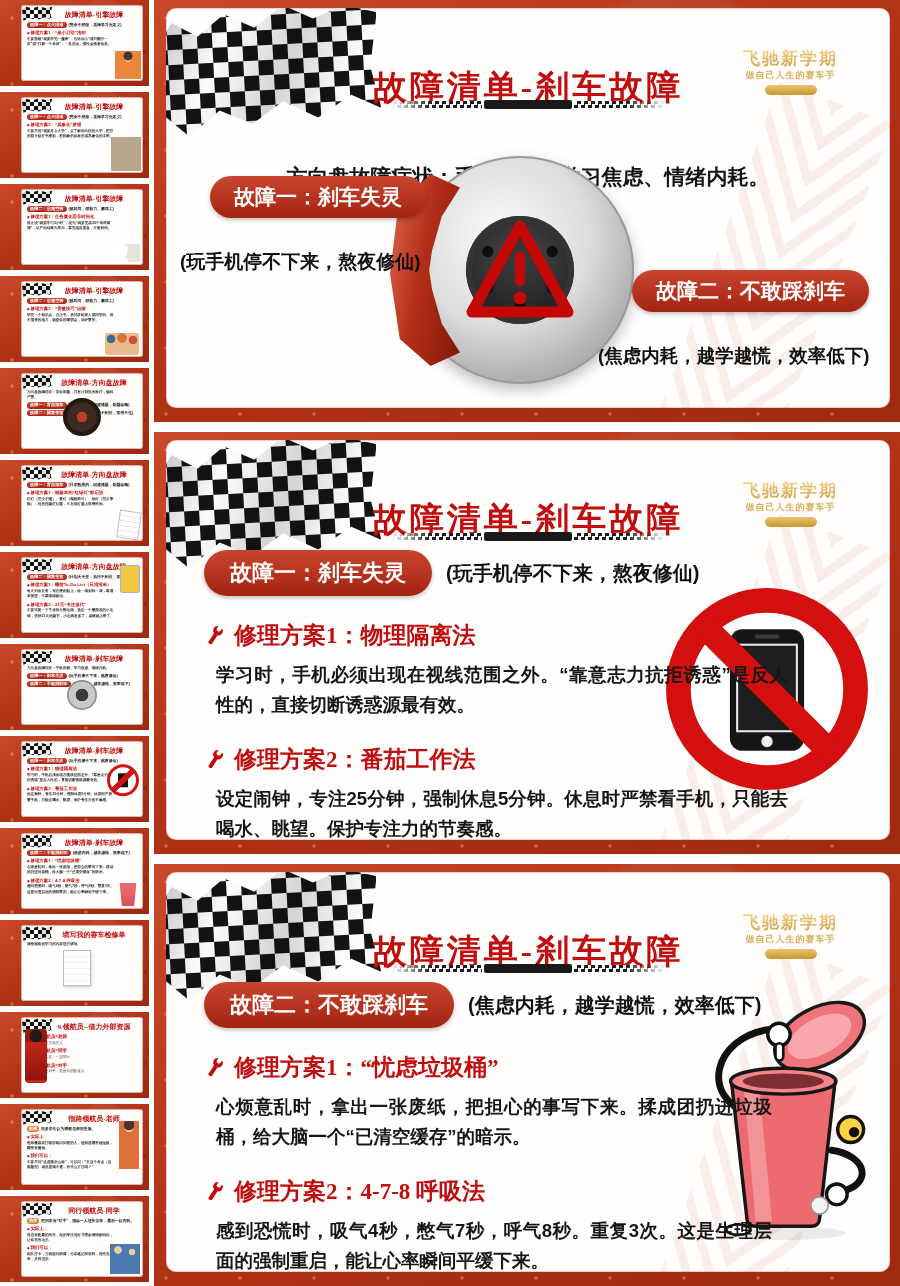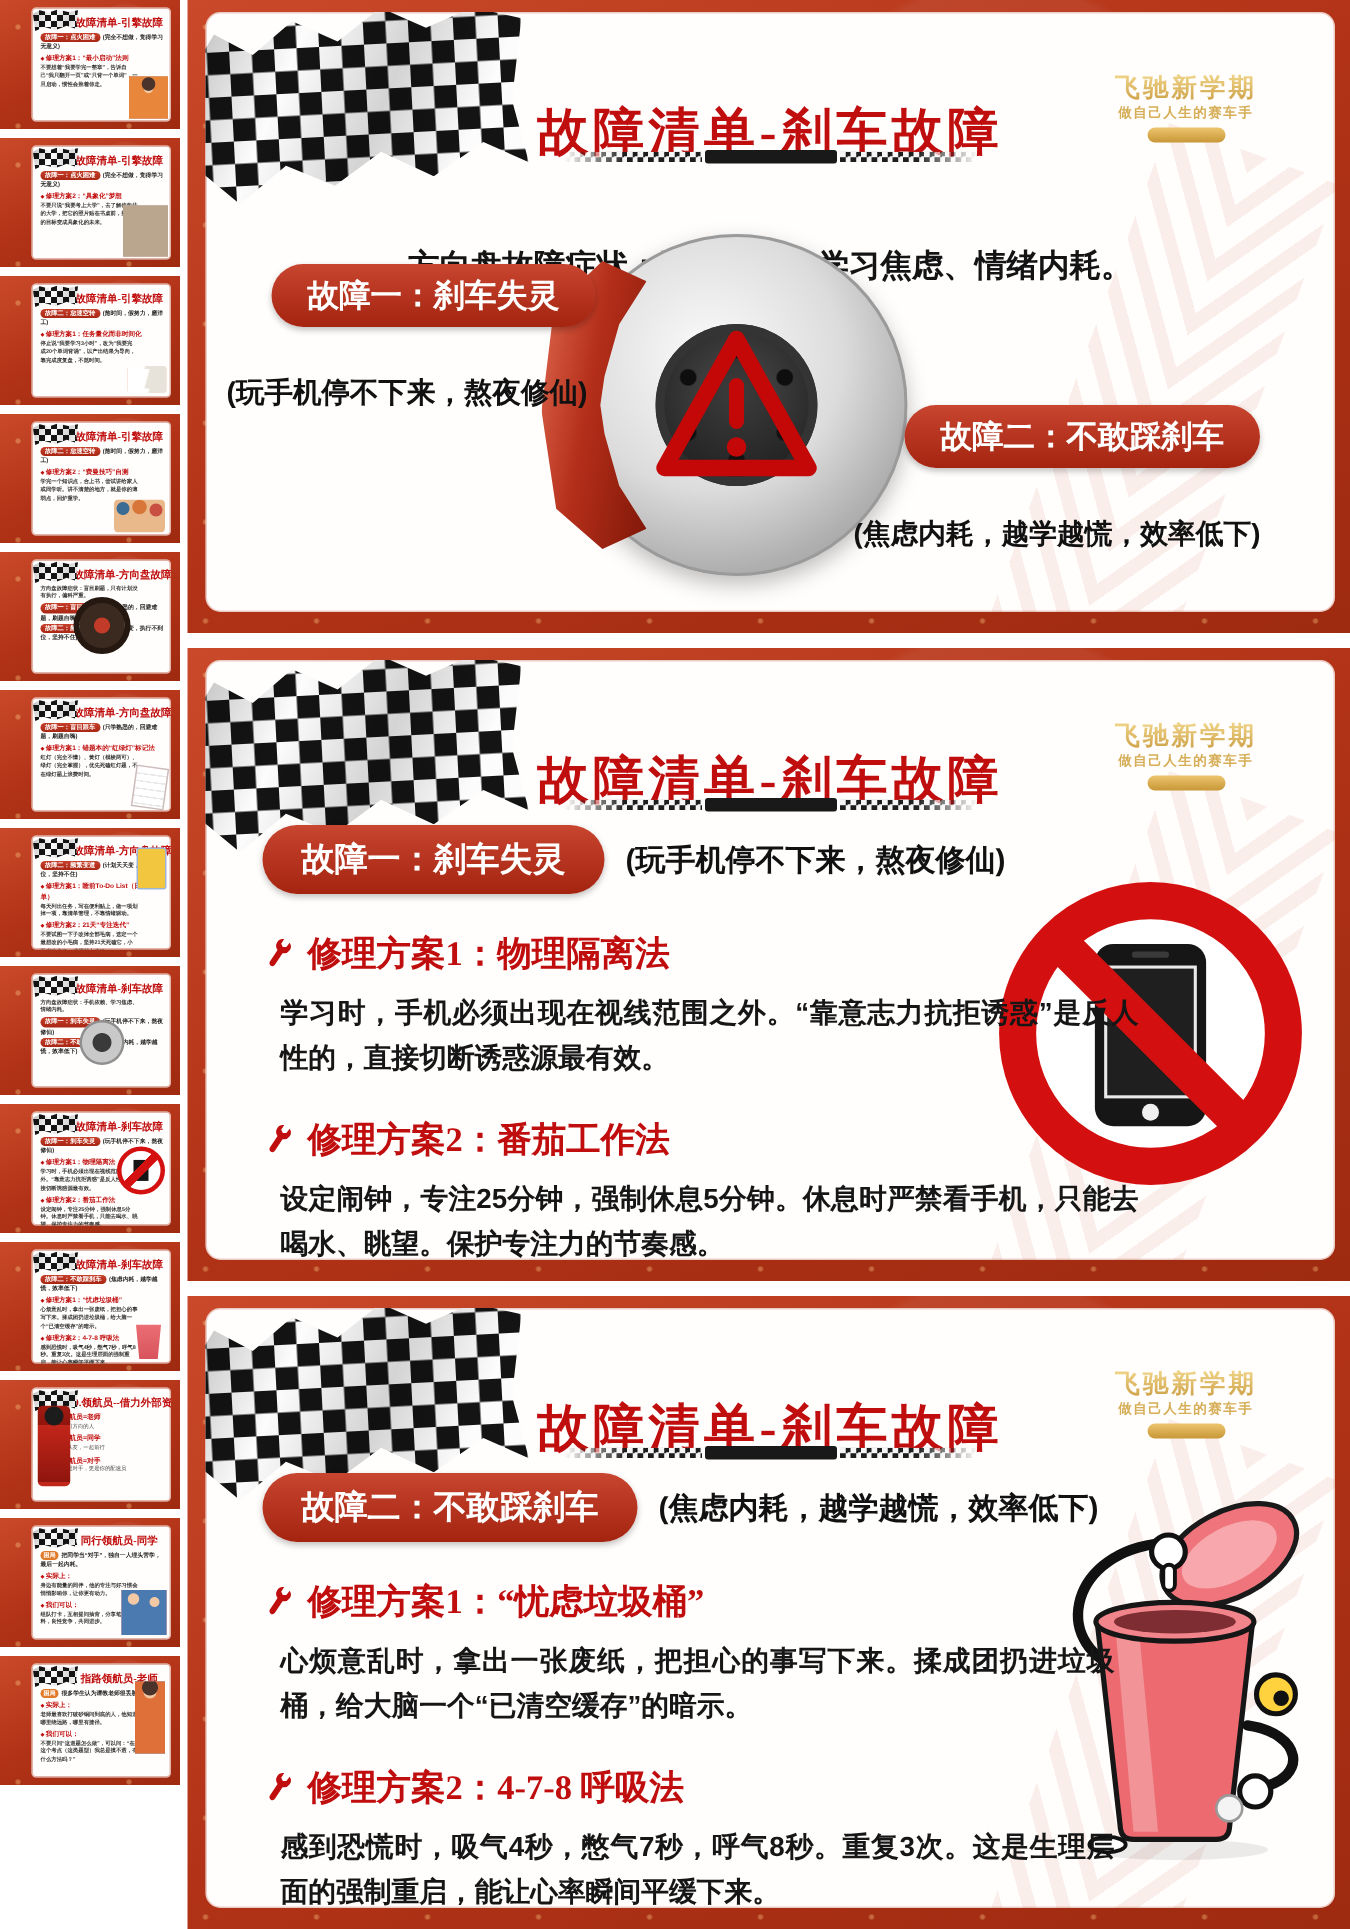--- a/index.html
+++ b/index.html
@@ -9,21 +9,21 @@
 
   
   .redbg{background-image:
       radial-gradient(circle at 12px 18px, rgba(255,214,140,.35) 1.2px, transparent 2.2px),
       radial-gradient(circle at 46px 52px, rgba(110,20,5,.35) 1.6px, transparent 2.6px),
       radial-gradient(circle at 70% 30%, rgba(255,255,255,.05) 0 22%, transparent 23%),
       linear-gradient(155deg,#c9492a 0%,#b23317 48%,#9e2a10 100%);
     background-size:74px 66px, 98px 84px, 100% 100%, 100% 100%;}
 
   
-  .sidebar{width:120px;display:flex;flex-direction:column;gap:6px;}
+  .sidebar{width:149px;display:flex;flex-direction:column;gap:6px;}
   .thumb-card{flex:0 0 86px;position:relative;}
   .thumb{position:absolute;left:21px;right:6px;top:5px;bottom:5px;background:#fffefc;
          border-radius:3px;overflow:hidden;padding:2px 4px 2px 6px;
          box-shadow:inset 0 0 0 1px rgba(170,40,15,.35);}
   .t-flag{position:absolute;left:1px;top:1px;width:30px;height:16px;
      background:linear-gradient(115deg,rgba(0,0,0,.25),transparent 40%,rgba(0,0,0,.15) 70%,transparent),
        conic-gradient(#161616 90deg,#fdfdfd 0 180deg,#161616 0 270deg,#fdfdfd 0);
      background-size:100% 100%,8px 8px;
      clip-path:polygon(0 20%,15% 5%,35% 15%,55% 2%,78% 12%,100% 5%,96% 60%,100% 85%,75% 70%,50% 88%,25% 75%,5% 92%);}
   .t-title{margin:3px 0 2px 22px;text-align:center;font-family:"Liberation Serif","DejaVu Serif",serif;
@@ -309,55 +309,65 @@
             <div class="t-text">心烦意乱时，拿出一张废纸，把担心的事写下来。揉成团扔进垃圾桶，给大脑一个“已清空缓存”的暗示。</div>
             <div class="t-plan">修理方案2：4-7-8 呼吸法</div>
             <div class="t-text">感到恐慌时，吸气4秒，憋气7秒，呼气8秒。重复3次。这是生理层面的强制重启，能让心率瞬间平缓下来。</div>
           </div>
           <div class="a art-trash-can"></div>
         </div>
       </div>
       <div class="thumb-card redbg">
         <div class="thumb">
           <div class="t-flag"></div>
+          <div class="t-title">填写我的赛车检修单</div>
+          <div class="t-rows">
+            <div class="t-text">请根据前面学习的内容进行填写。</div>
+          </div>
+          <div class="a art-inspection-form"></div>
+        </div>
+      </div>
+      <div class="thumb-card redbg">
+        <div class="thumb">
+          <div class="t-flag"></div>
           <div class="t-title">9.领航员--借力外部资源</div>
           <div class="t-rows">
             <div class="t-bullet"><b>指路领航员=老师</b><i>给你指引方向的人</i></div>
             <div class="t-bullet"><b>同行领航员=同学</b><i>最好的队友，一起前行</i></div>
             <div class="t-bullet"><b>影子领航员=对手</b><i>他不仅是对手，更是你的配速员</i></div>
           </div>
           <div class="a art-racer"></div>
+        </div>
+      </div>
+      <div class="thumb-card redbg">
+        <div class="thumb">
+          <div class="t-flag"></div>
+          <div class="t-title">指路领航员-老师</div>
+          <div class="t-rows">
+            <div class="t-row"><span class="t-lab">困局</span><span class="t-note">很多学生认为请教老师很丢脸。</span></div>
+            <div class="t-plan">实际上：</div>
+            <div class="t-text">老师最喜欢打破砂锅问到底的人，他知道哪里绕远路，哪里有捷径。</div>
+            <div class="t-plan">我们可以：</div>
+            <div class="t-text">不要只问“这道题怎么做”，可以问：“在这个考点（这类题型）我总是摸不透，有什么方法吗？”</div>
+          </div>
+          <div class="a art-teacher"></div>
         </div>
       </div>
       <div class="thumb-card redbg">
         <div class="thumb">
           <div class="t-flag"></div>
           <div class="t-title">同行领航员-同学</div>
           <div class="t-rows">
             <div class="t-row"><span class="t-lab">困局</span><span class="t-note">把同学当“对手”，独自一人埋头苦学，最后一起内耗。</span></div>
             <div class="t-plan">实际上：</div>
             <div class="t-text">身边有能量的同伴，他的专注与好习惯会悄悄影响你，让你更有动力。</div>
             <div class="t-plan">我们可以：</div>
             <div class="t-text">组队打卡，互相提问抽背，分享笔记和资料，良性竞争，共同进步。</div>
           </div>
           <div class="a art-students"></div>
-        </div>
-      </div>
-      <div class="thumb-card redbg">
-        <div class="thumb">
-          <div class="t-flag"></div>
-          <div class="t-title">指路领航员-老师</div>
-          <div class="t-rows">
-            <div class="t-row"><span class="t-lab">困局</span><span class="t-note">很多学生认为请教老师很丢脸。</span></div>
-            <div class="t-plan">实际上：</div>
-            <div class="t-text">老师最喜欢打破砂锅问到底的人，他知道哪里绕远路，哪里有捷径。</div>
-            <div class="t-plan">我们可以：</div>
-            <div class="t-text">不要只问“这道题怎么做”，可以问：“在这个考点（这类题型）我总是摸不透，有什么方法吗？”</div>
-          </div>
-          <div class="a art-teacher"></div>
         </div>
       </div>
     </div>
 
   <div class="main">
 
     <section class="card redbg">
       <div class="slide">
         <div class="flag"></div>
         <div class="tire"></div>

